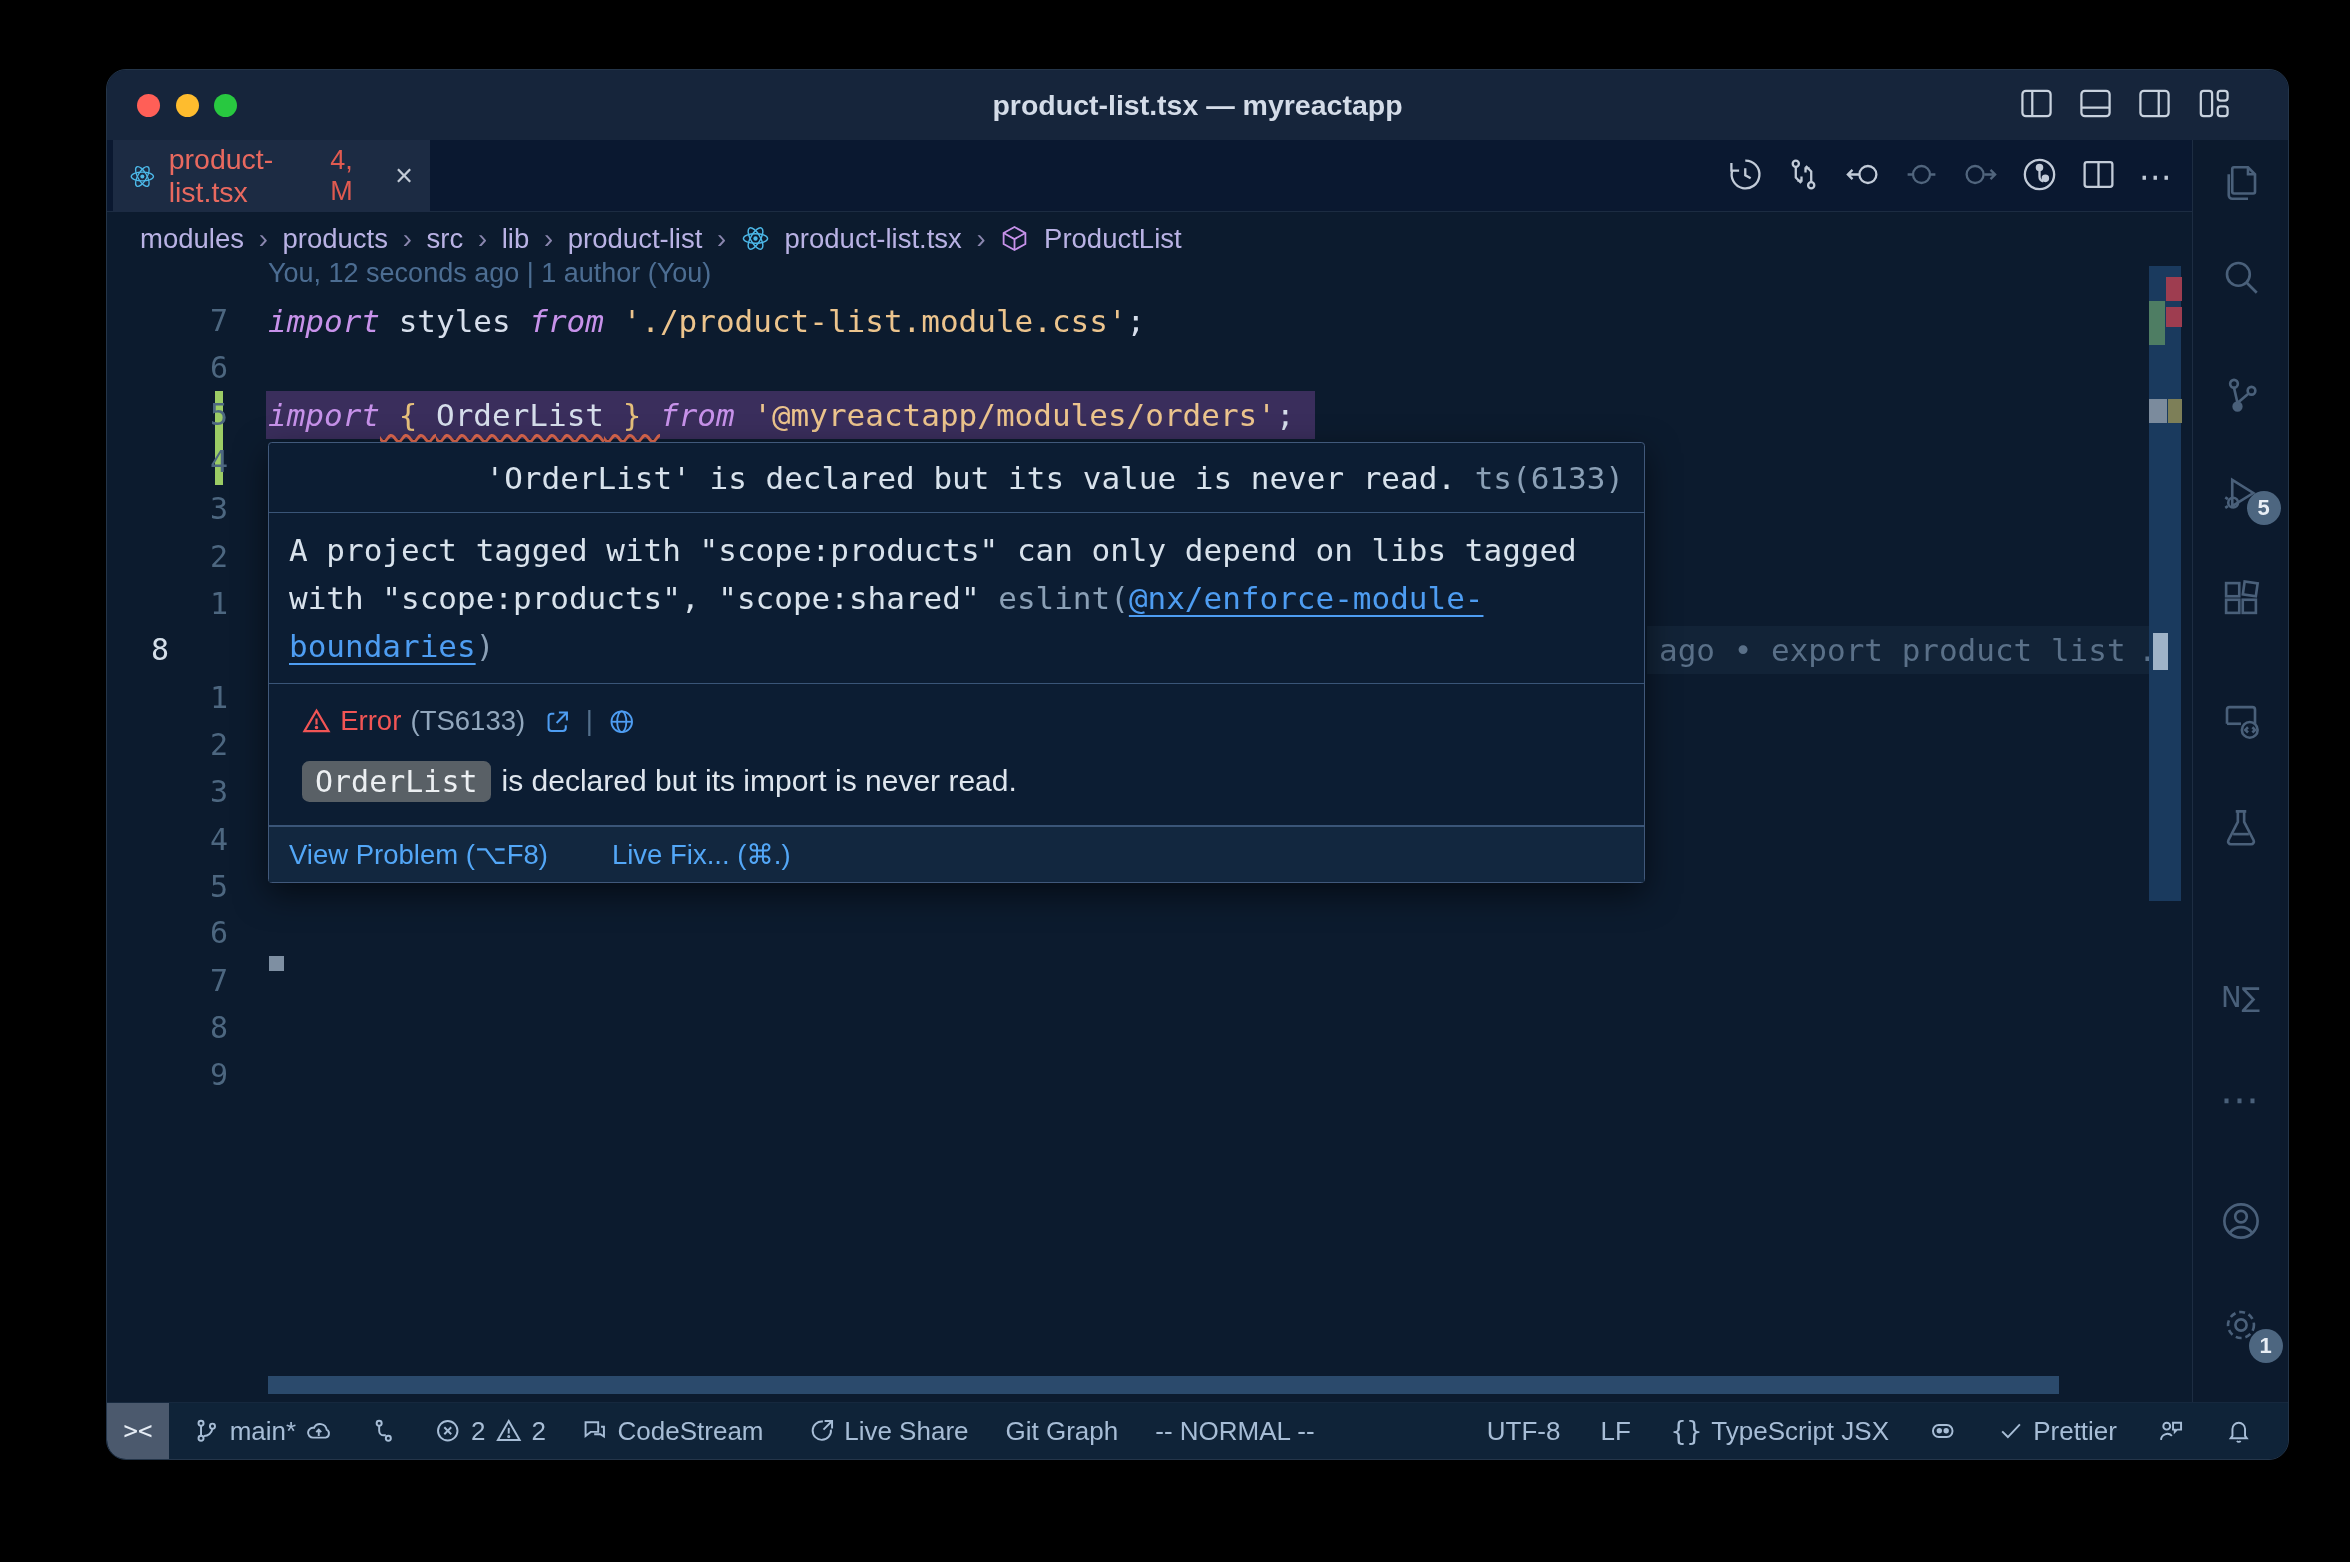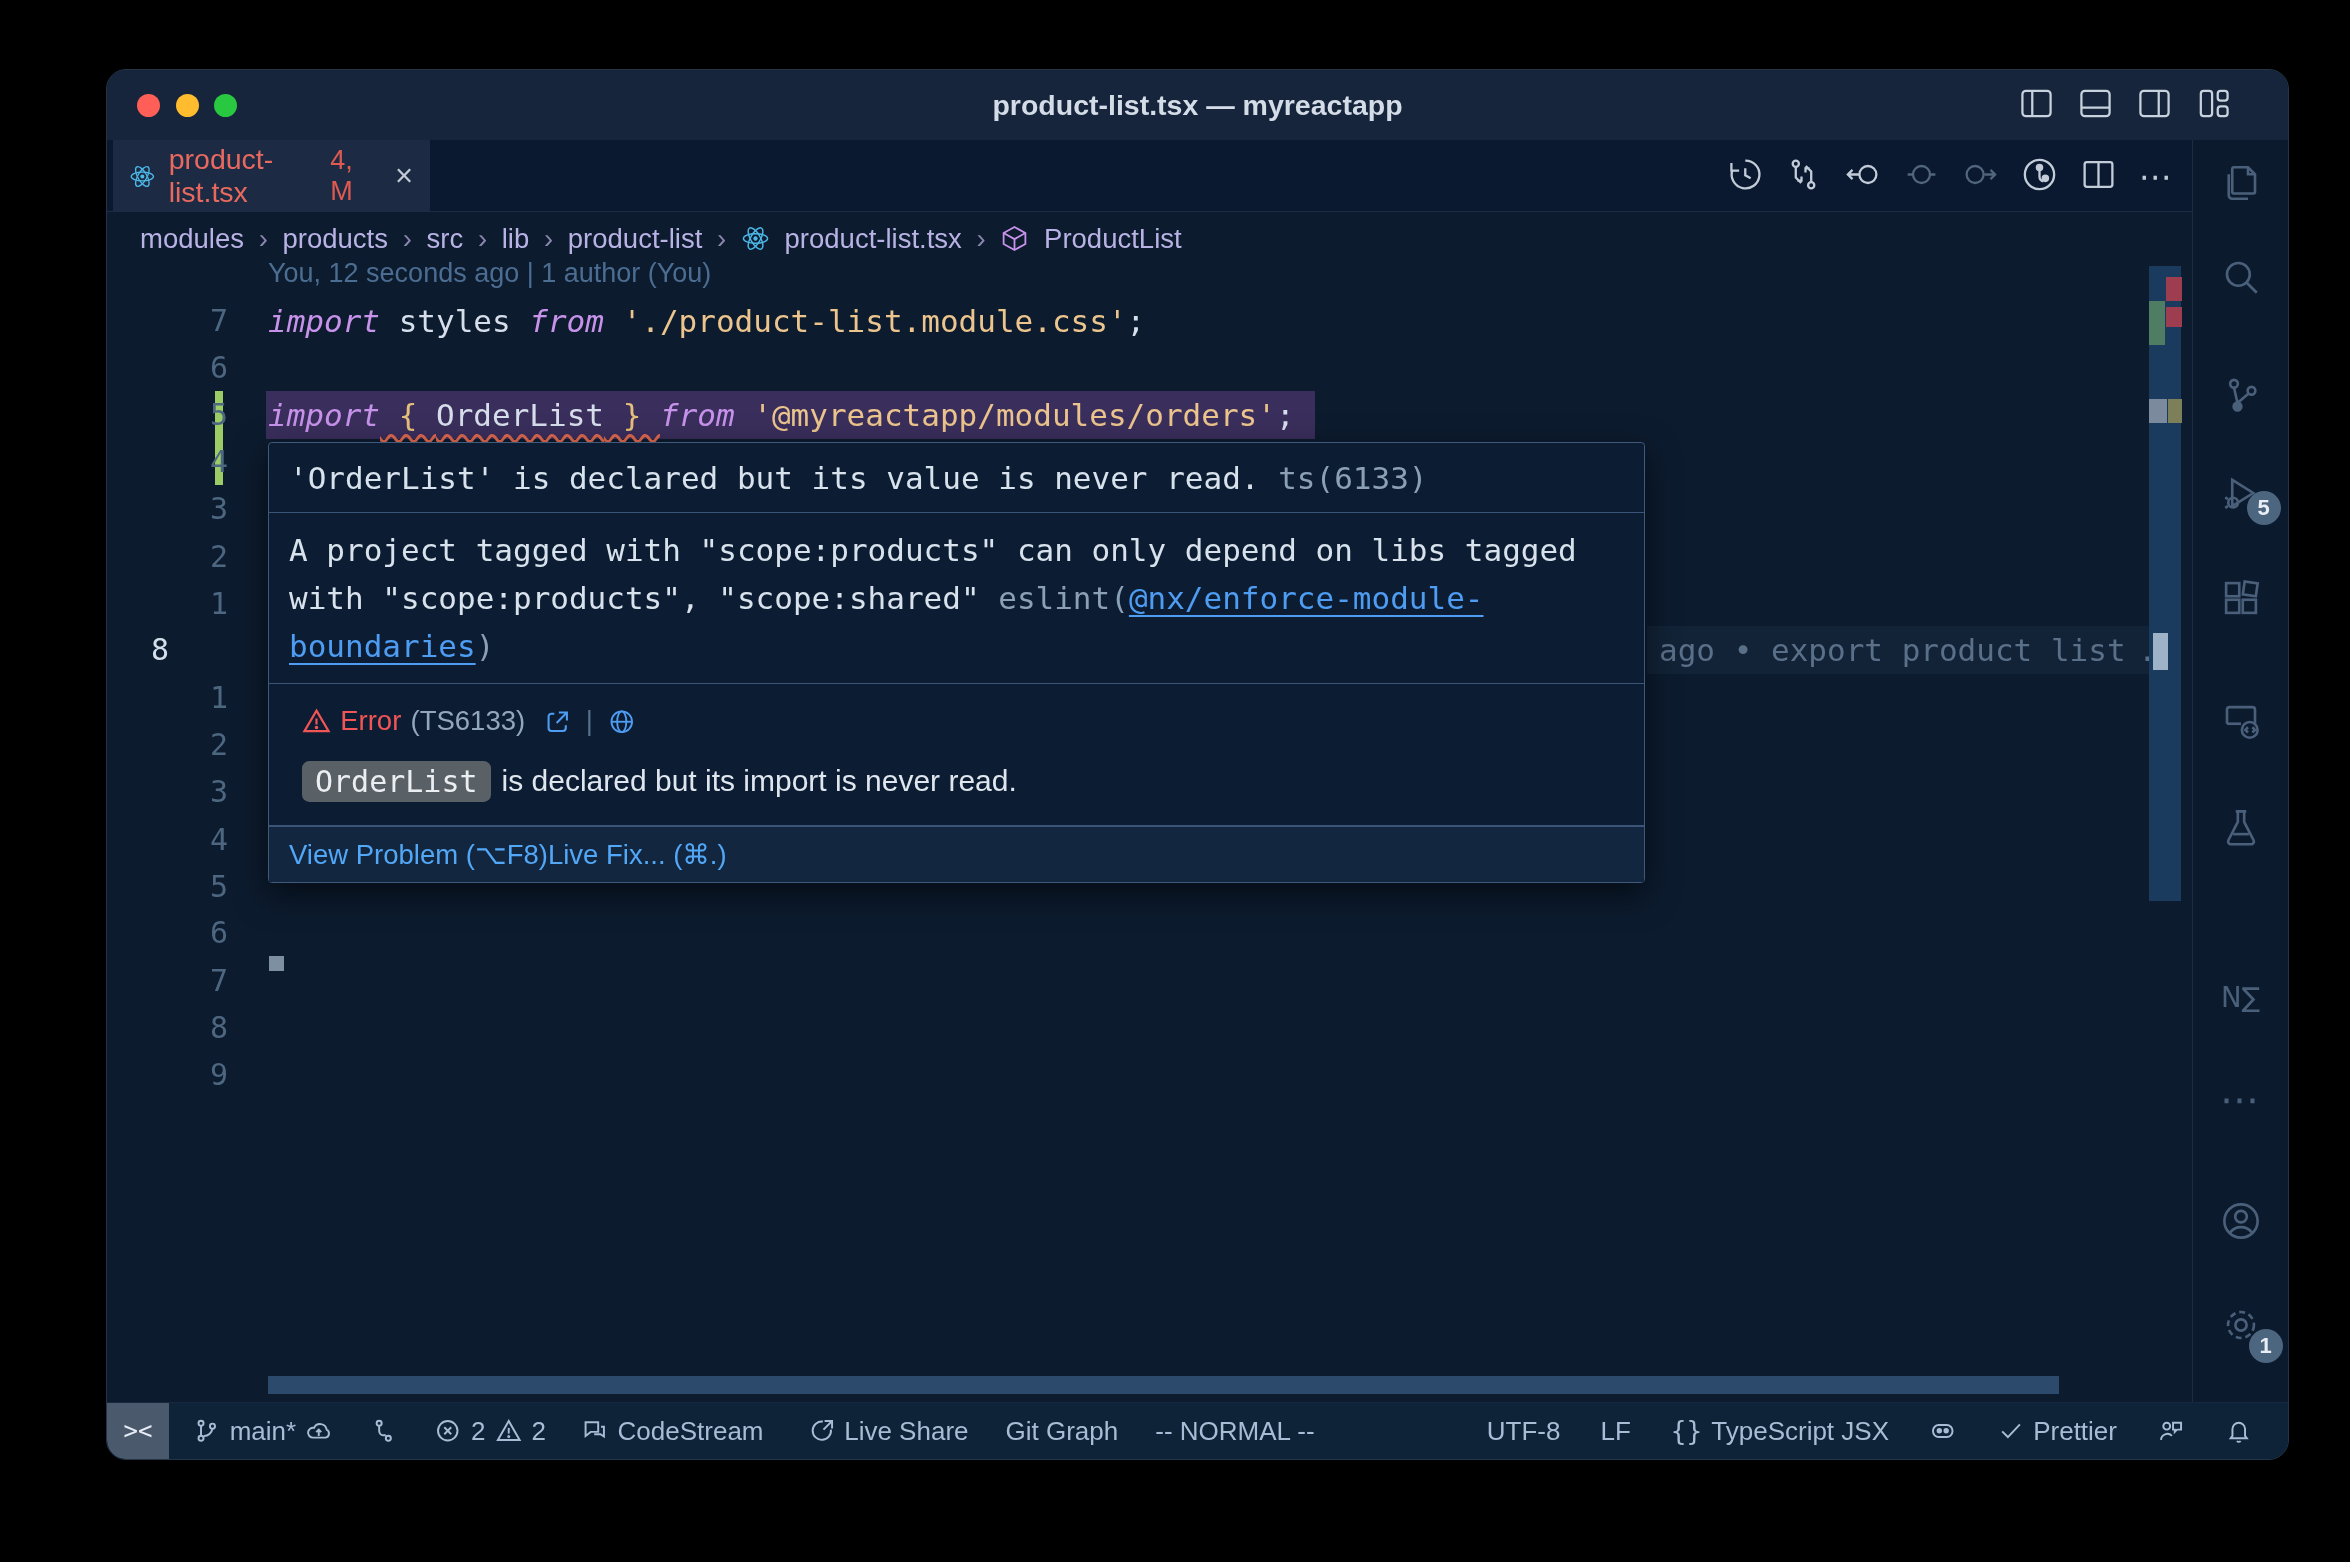--- a/index.html
+++ b/index.html
@@ -48,37 +48,37 @@
   .sq-orange{text-decoration:underline;text-decoration-style:wavy;text-decoration-color:#e0694f;
     text-decoration-thickness:2.8px;text-underline-offset:8.3px;}
   .gutter-change{position:absolute;left:108px;top:321px;width:8.3px;height:94px;background:#9ccc65;}
   .inline-blame{position:absolute;left:1552px;top:556px;font:31px/48px "DejaVu Sans Mono",monospace;color:#5a7088;}
   .hscroll{position:absolute;left:161px;top:1306px;width:1791px;height:18.4px;background:#2b4a6c;}
   .ruler{position:absolute;left:2042px;top:196px;width:32px;height:635px;background:#1a3a5e;}
   .rmark{position:absolute;}
   
   .tooltip{position:absolute;left:161px;top:372px;width:1377px;background:#0c1d33;
     border:1.8px solid #41597b;border-radius:3.7px;box-shadow:0 11px 33px rgba(0,0,0,.55);z-index:5;}
-  .tt-s1{padding:14.7px 20px;font:31px/40px "DejaVu Sans Mono",monospace;color:#d8e2ec;}
+  .tt-s1{padding:14.7px 20px;font:31px/40px "DejaVu Sans Mono",monospace;color:#d8e2ec;text-align:right;}
   .tt-src{color:#8ba0b6;}
   .tt-div{height:0;border-top:1.8px solid #3a5578;}
   .tt-s2{padding:13px 20px;font:31px/48px "DejaVu Sans Mono",monospace;color:#d8e2ec;}
   .tt-link{color:#4e9df2;text-decoration:underline;text-underline-offset:6.4px;text-decoration-thickness:1.8px;}
   .tt-s3{padding:18.4px 20px;margin-left:13px;}
   .tt-errrow{display:flex;align-items:center;gap:9.2px;height:37px;font-size:27.5px;}
   .tt-err{color:#f25555;}
   .tt-errcode{color:#92a7bd;}
   .tt-pipe{color:#54708c;margin:0 5.5px;}
   .tt-chiprow{margin-top:16.5px;display:flex;align-items:center;height:50px;
     font-size:30px;color:#dfe6ee;font-family:"Liberation Sans",sans-serif;}
   .tt-chip{background:#596066;color:#eceff2;border-radius:7.3px;padding:2.8px 13px;
     font:30px "DejaVu Sans Mono",monospace;margin-right:11px;}
   .tt-s4{padding:11px 20px;font:31px/40px "DejaVu Sans Mono",monospace;}
   .tt-modkw{color:#c792ea;}
-  .tt-s5{padding:11px 20px;background:#12273f;display:flex;font-size:27.5px;color:#53a7f7;}
+  .tt-s5{padding:11px 20px;background:#12273f;display:flex;gap:64px;font-size:27.5px;color:#53a7f7;}
   .tt-handle{position:absolute;left:162px;top:886px;width:14.7px;height:14.7px;background:#7e8fa2;z-index:6;}
   
   .activitybar{position:absolute;right:0;top:70px;width:96px;bottom:57px;background:#0c1a2d;
     border-left:1.8px solid #1d2d42;}
   .act-icon{position:absolute;left:50%;transform:translateX(-50%);width:42px;height:42px;}
   .act-icon svg{width:42px;height:42px;stroke:#4a607a;stroke-width:1.5;fill:none;}
   .act-glyph{position:absolute;left:50%;transform:translateX(-50%);color:#4a607a;}
   .badge{position:absolute;width:34px;height:34px;border-radius:50%;background:#4d6680;
     color:#e8eef5;font-size:22px;font-weight:700;text-align:center;line-height:34px;z-index:2;}
   

